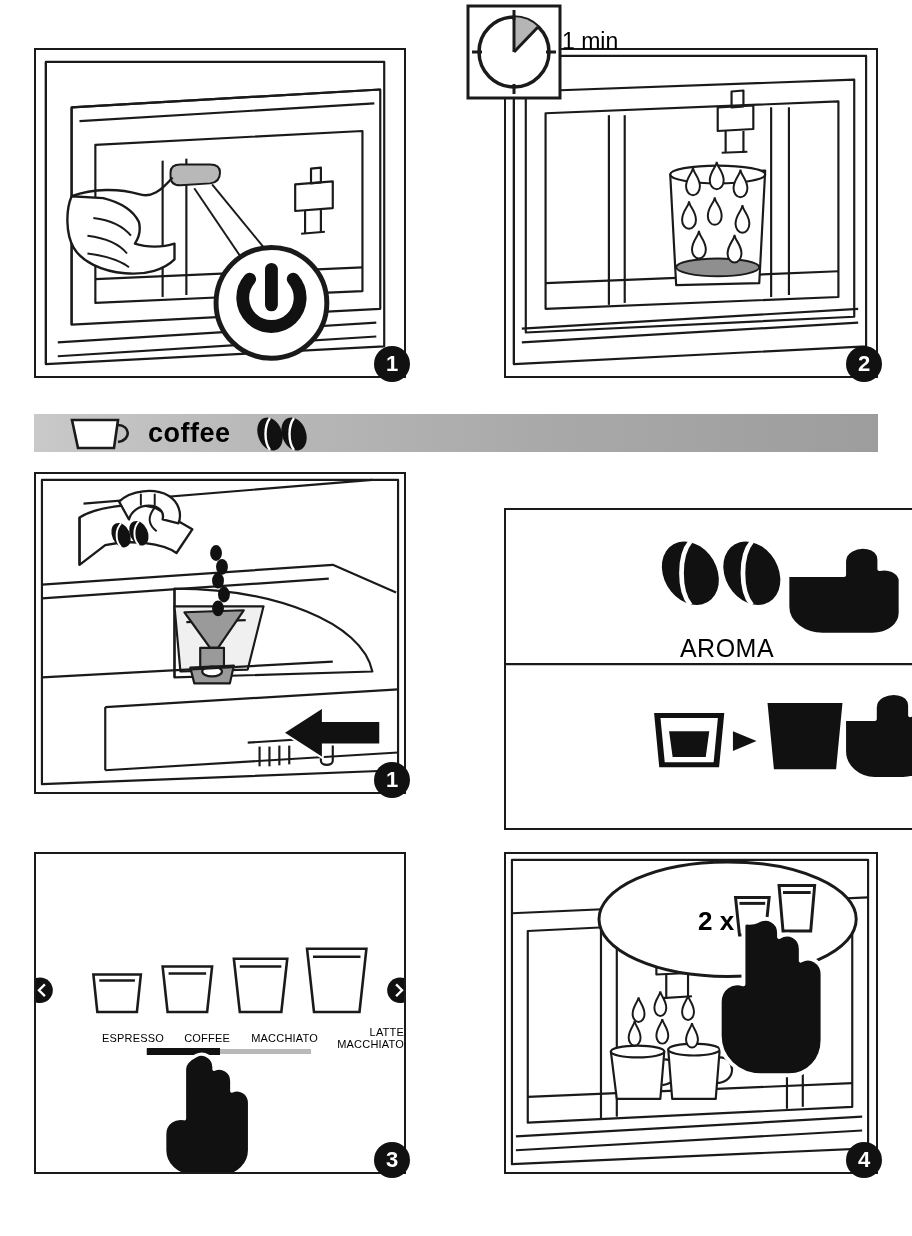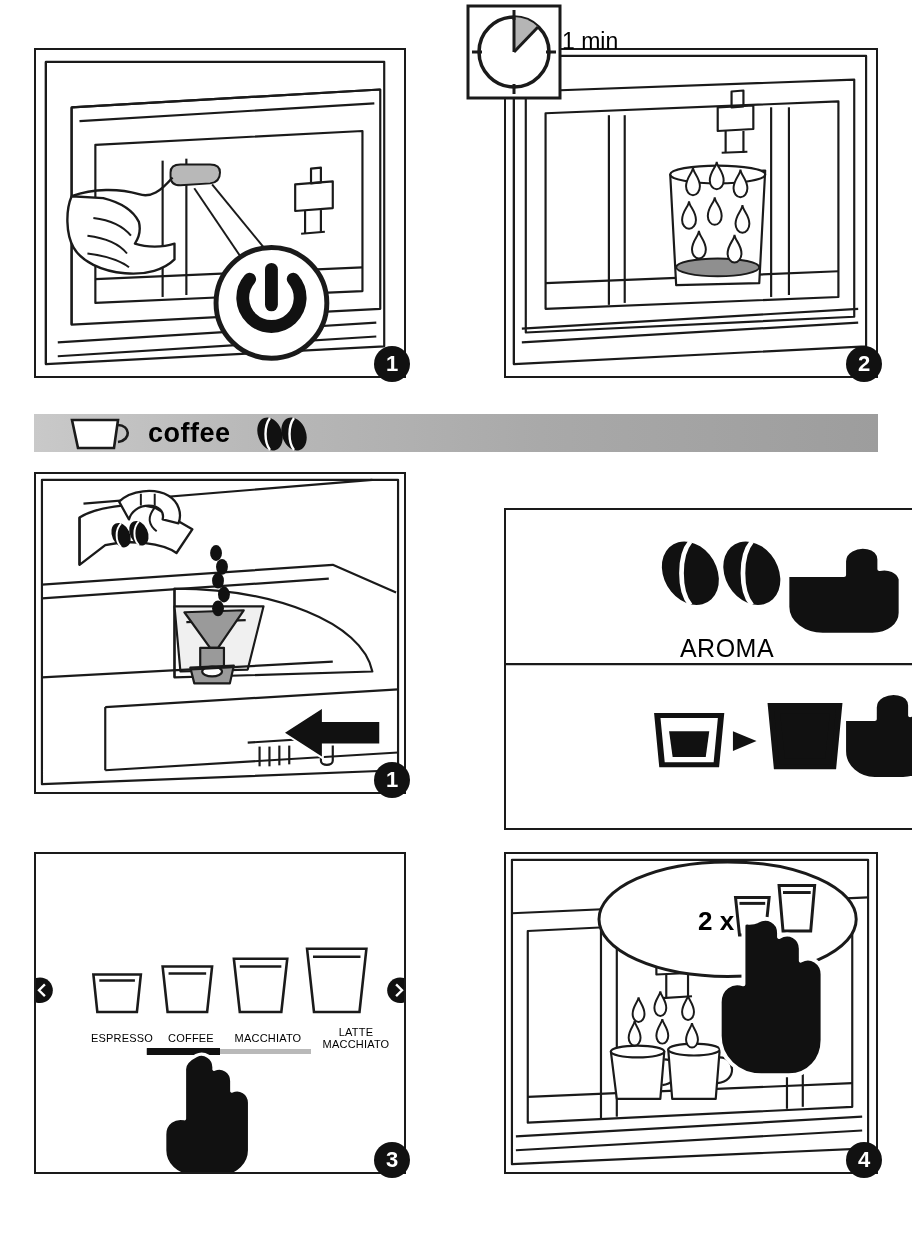--- a/index.html
+++ b/index.html
@@ -79,21 +79,21 @@
     font-size: 26px;
     font-weight: bold;
   }
   .aroma-label, .quantity-label {
     text-align: center;
     font-size: 25px;
     letter-spacing: 0.5px;
   }
   .bev-name {
     font-size: 11px;
-    text-align: center;
+    text-align: right;
     line-height: 12px;
     letter-spacing: 0.2px;
   }
 </style>
 </head>
 <body>
 
 <div class="page">
 
   <div class="panel" style="left:34px; top:48px; width:372px; height:330px;">

